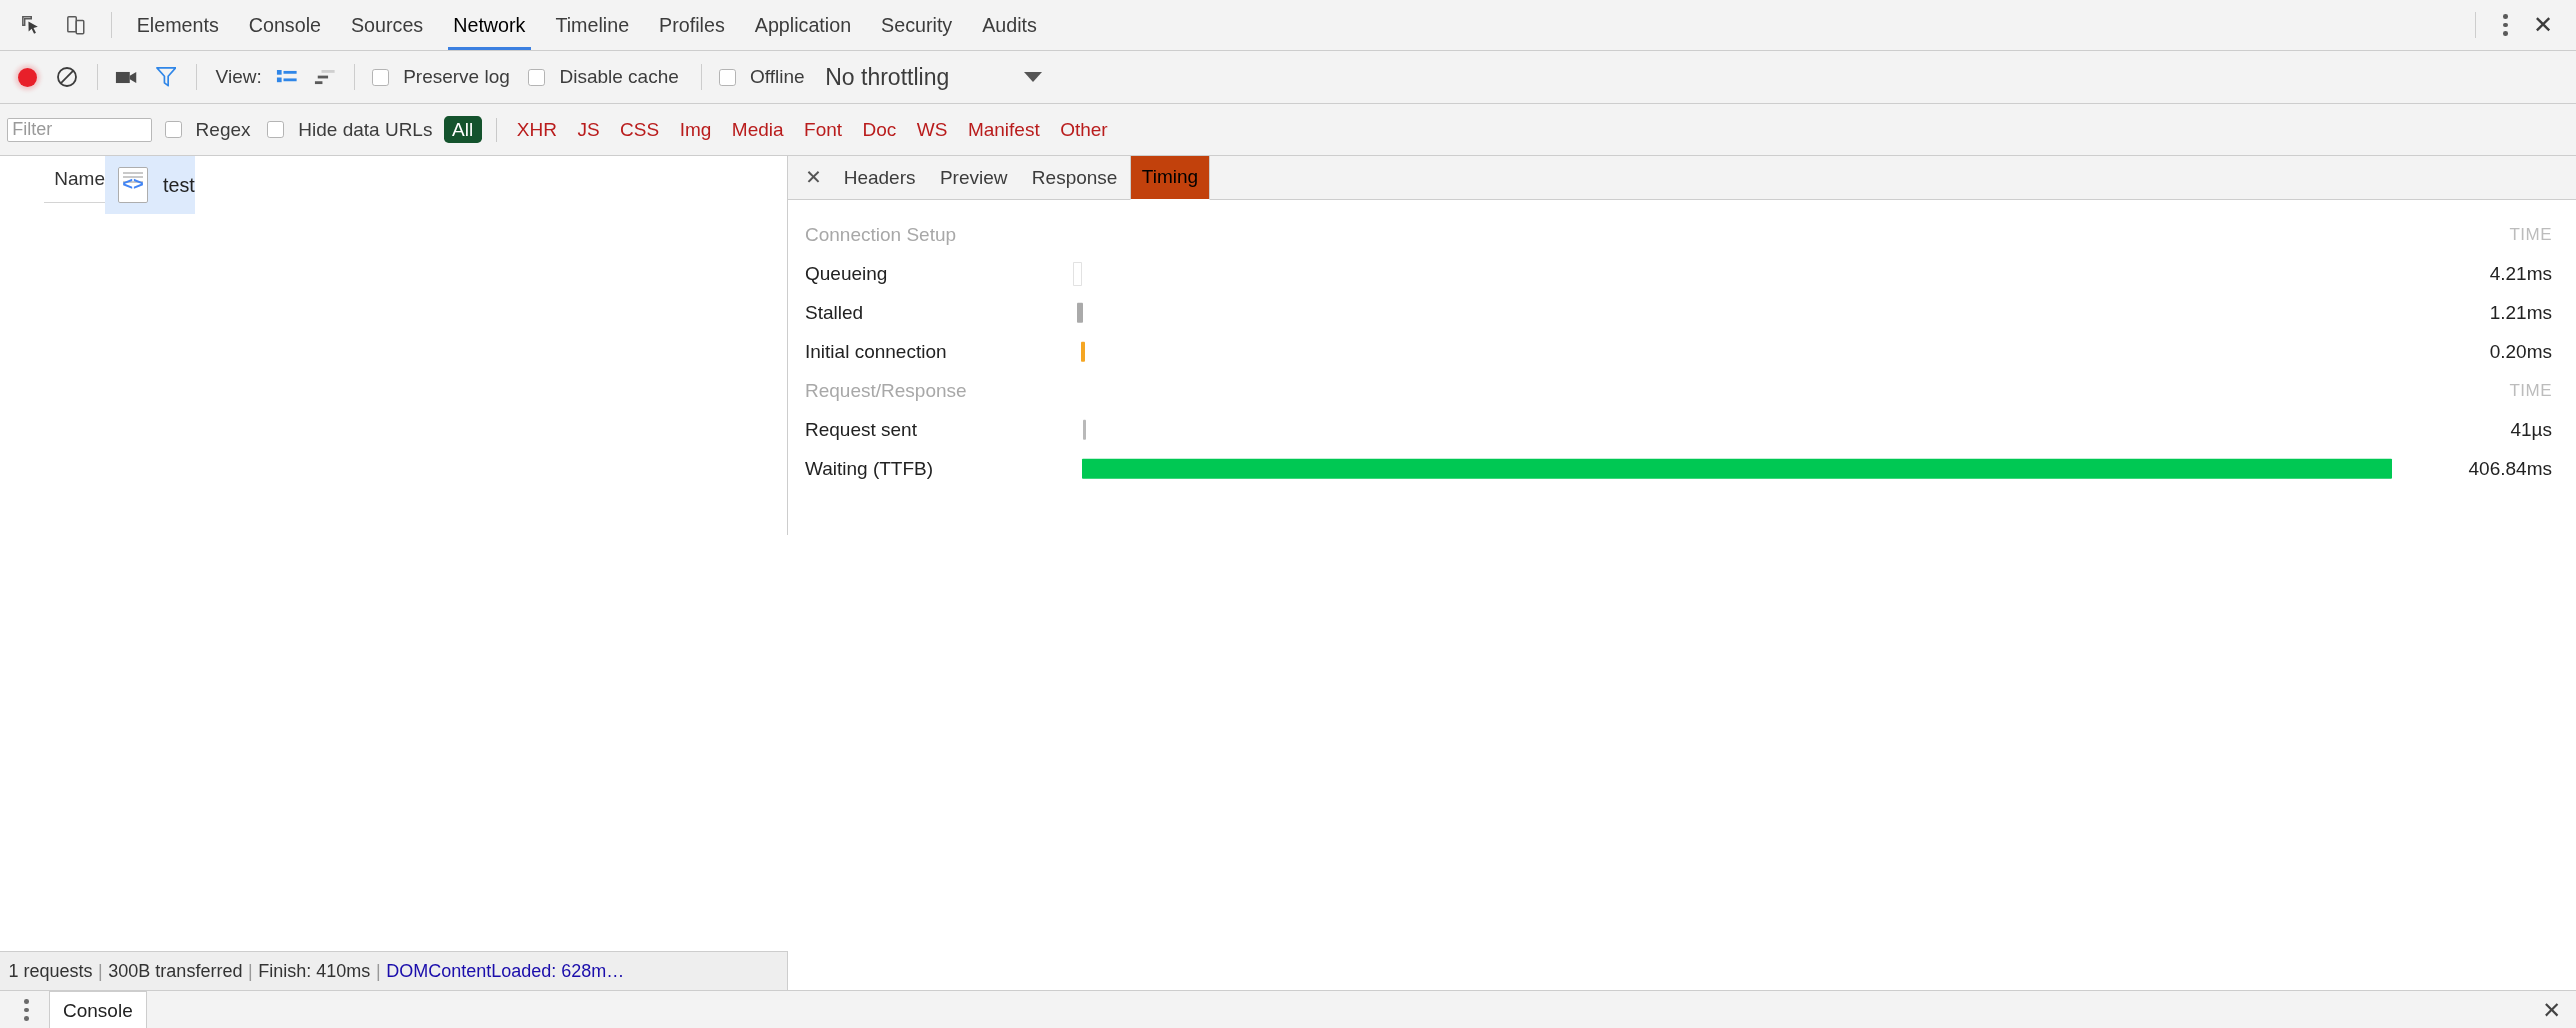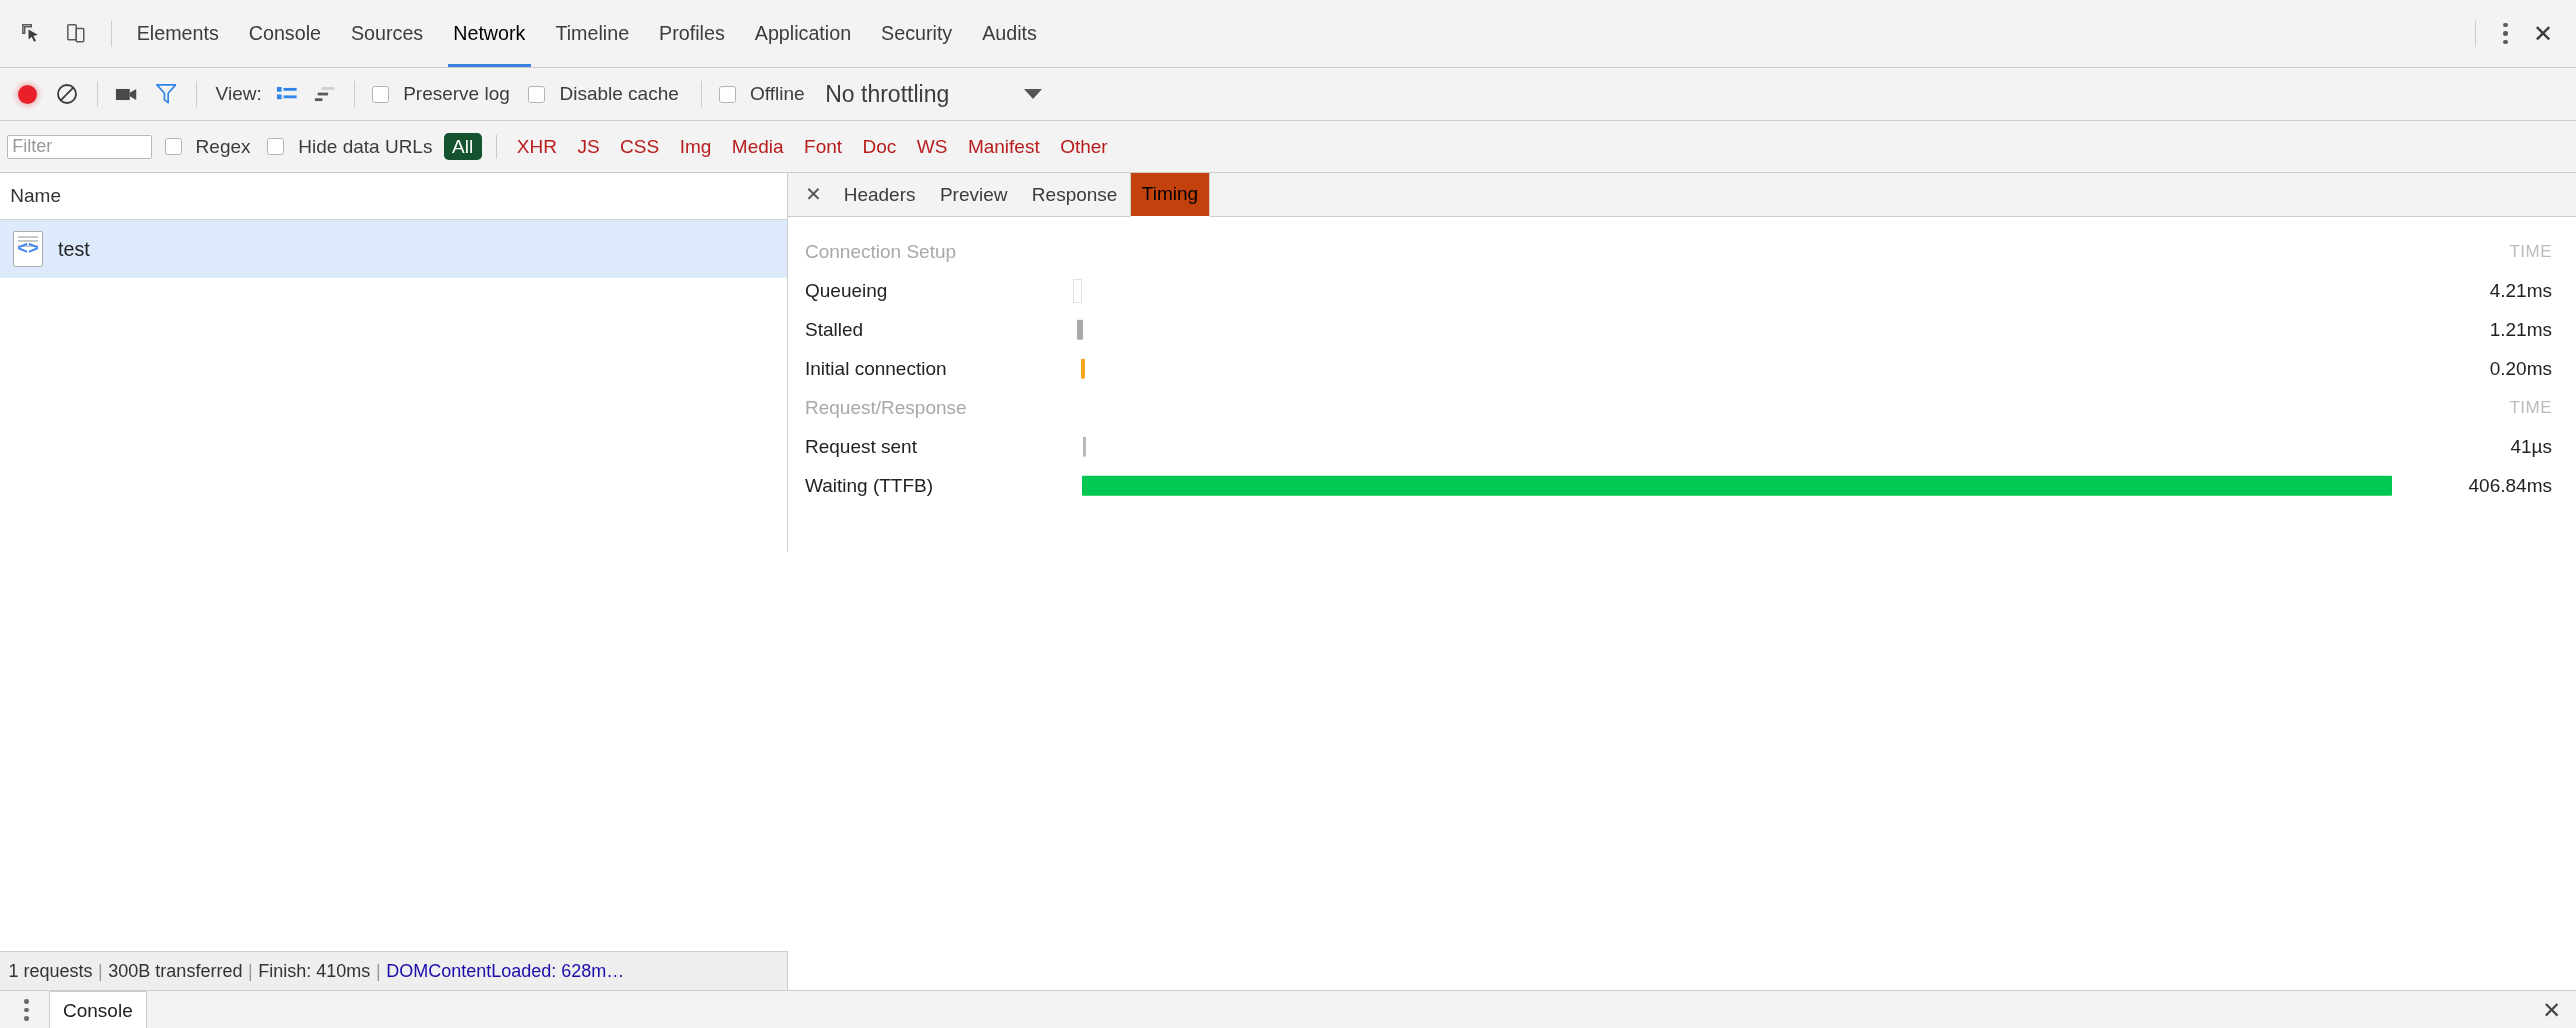--- a/index.html
+++ b/index.html
@@ -6,21 +6,21 @@
   html, body {
     width: 2576px; height: 1029px;
     font-family: "Liberation Sans", sans-serif;
     background: #ffffff;
     overflow: hidden;
     -webkit-font-smoothing: antialiased;
   }
 
   
   .devtools-tabbar {
-    height: 68px;
+    height: 51px;
     background: #f3f3f3;
     border-bottom: 0.9px solid #cdcdcd;
     display: flex;
     align-items: stretch;
     position: relative;
   }
   .tb-left { display: flex; align-items: center; padding-left: 13px; gap: 7.5px; }
   .tb-iconbtn {
     width: 37px; height: 37px;
     display: flex; align-items: center; justify-content: center;
@@ -133,22 +133,23 @@
   
   .main {
     display: flex;
     height: 379px;
     align-items: stretch;
   }
   .left-pane {
     width: 788px;
     flex: none;
     border-right: 0.9px solid #cdcdcd;
-    display: flex; flex-direction: column;
+    display: flex; 
     background: #fff;
+    padding-left: 44px;
   }
   .grid-head {
     height: 47px;
     border-bottom: 0.9px solid #d4d4d4;
     display: flex; align-items: center;
     padding-left: 10.3px;
     background: #fff;
   }
   .grid-head .col { font-size: 19px; color: #333; }
   .req-row {

